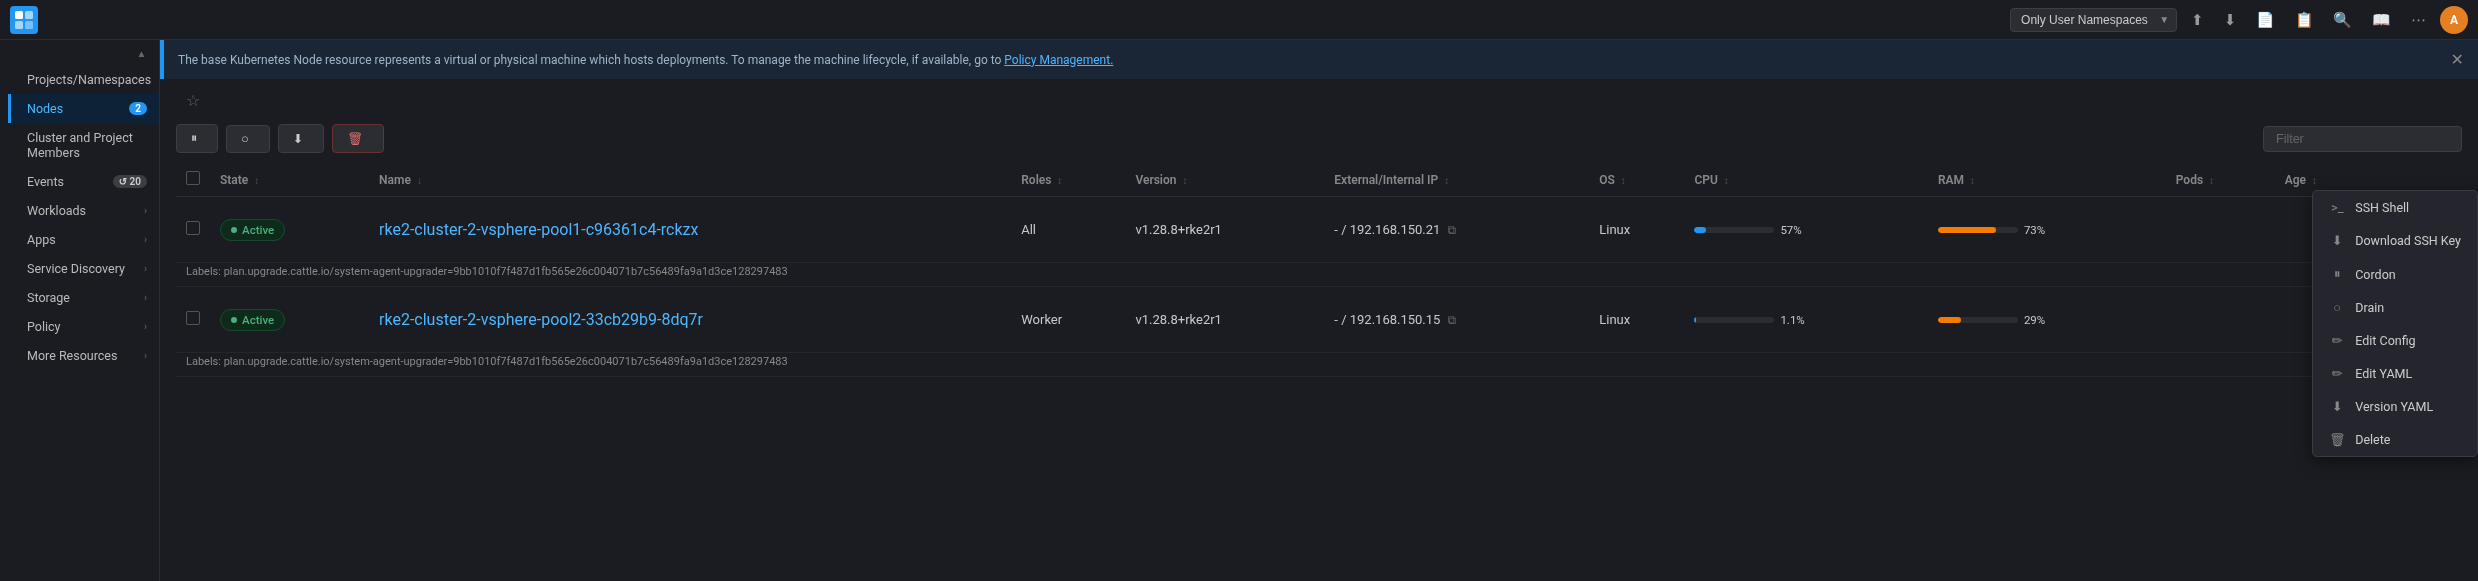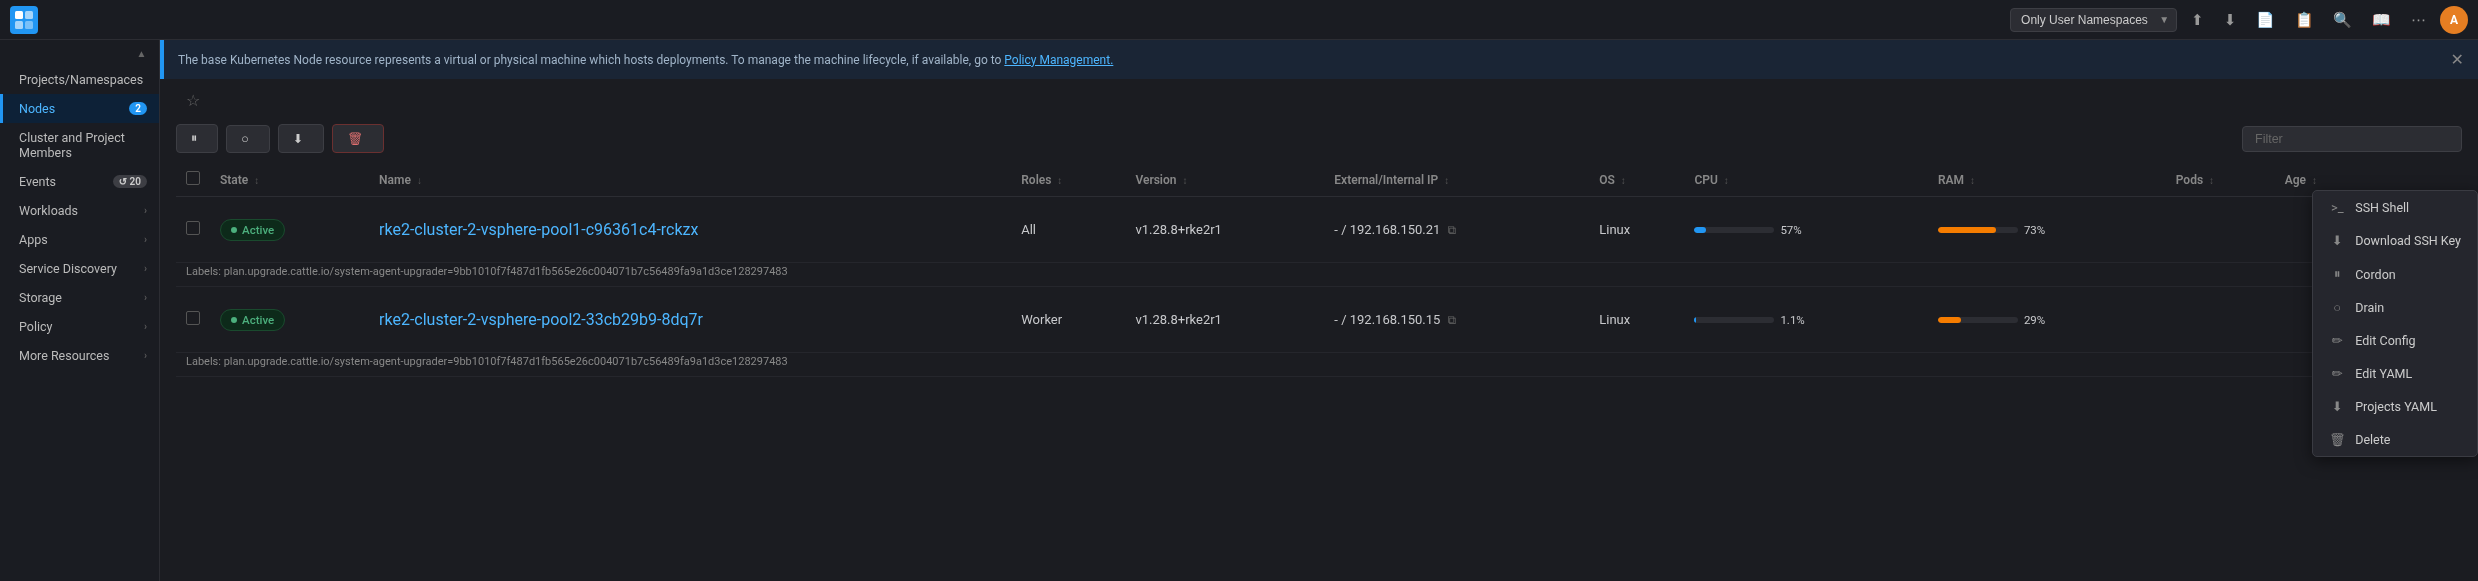--- a/index.html
+++ b/index.html
@@ -128,20 +128,21 @@
     }
     .sidebar-item {
       display: flex;
       align-items: center;
       justify-content: space-between;
       padding: 7px 12px 7px 16px;
       color: #bbb;
       font-size: 12.5px;
       cursor: pointer;
       border-left: 3px solid transparent;
+      margin-left: 8px;
     }
     .sidebar-item.active {
       background: #0d2137;
       border-left-color: #2196F3;
       color: #4db6ff;
     }
     .sidebar-item .badge {
       background: #2196F3;
       color: white;
       font-size: 10px;
@@ -234,21 +235,21 @@
     }
     .toolbar-btn.danger { border-color: #6b3030; color: #e07070; }
     .toolbar-spacer { flex: 1; }
     .filter-input {
       background: #2c2d33;
       border: 1px solid #3d3e44;
       color: #ccc;
       padding: 5px 12px;
       border-radius: 4px;
       font-size: 12.5px;
-      width: 220px;
+      width: 199px;
     }
     .filter-input::placeholder { color: #666; }
 
     
     .table-wrapper {
       flex: 1;
       overflow-y: auto;
       padding: 0 16px;
     }
     table {
@@ -650,20 +651,20 @@
       <div class="context-menu-item">
     <span class="menu-icon">✏</span>
     <span>Edit Config</span>
   </div>
       <div class="context-menu-item">
     <span class="menu-icon">✏</span>
     <span>Edit YAML</span>
   </div>
       <div class="context-menu-item">
     <span class="menu-icon">⬇</span>
-    <span>Projects YAML</span>
+    <span>Version YAML</span>
   </div>
       <div class="context-menu-item">
     <span class="menu-icon">🗑</span>
     <span>Delete</span>
   </div>
     </div>
 </div>
 
 </body></html>

